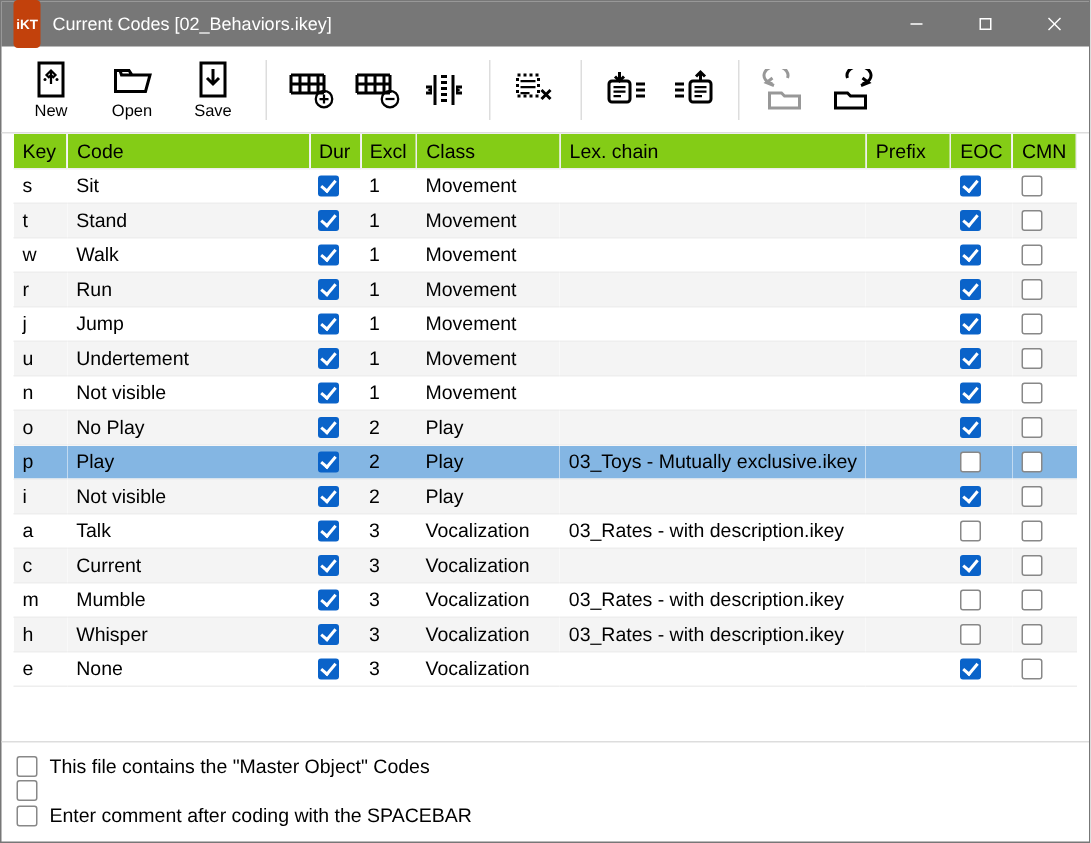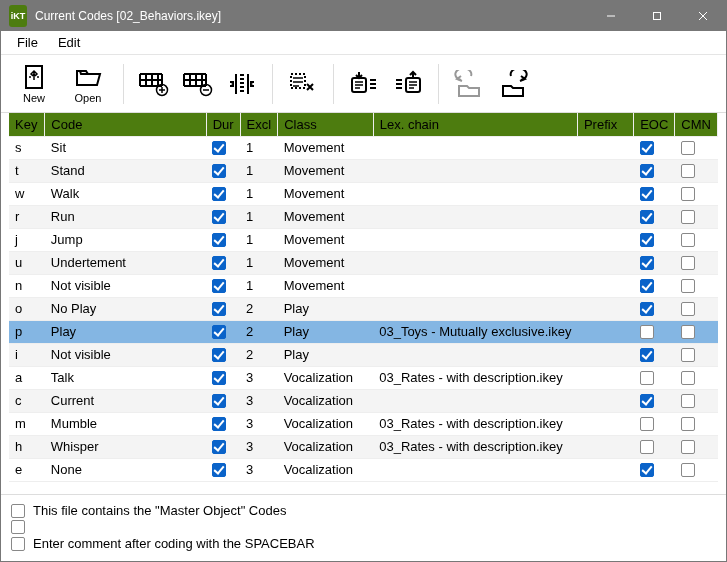--- a/index.html
+++ b/index.html
@@ -1,36 +1,36 @@
 <!DOCTYPE html>
 <html><head>
 <meta charset="utf-8">
 <style>
   * { box-sizing: border-box; margin: 0; padding: 0; }
   body { font-family: "Segoe UI", Arial, sans-serif; font-size: 13px; background: #fff; color: #000; }
   .window { width: 727px; height: 562px; border: 1px solid #777; background: #fff; display: flex; flex-direction: column; }
   .titlebar { height: 30px; background: #777; color: #fff; display: flex; align-items: center; padding: 0 0 0 8px; }
-  .titlebar .app-icon { width: 18px; height: 22px; background: #4d7c0f; border-radius: 3px; margin-right: 8px; display: flex; align-items: center; justify-content: center; font-size: 9px; font-weight: bold; color: #fff; }
+  .titlebar .app-icon { width: 18px; height: 32px; background: #c2410c; border-radius: 3px; margin-right: 8px; display: flex; align-items: center; justify-content: center; font-size: 9px; font-weight: bold; color: #fff; }
   .titlebar .title { flex: 1; font-size: 12px; }
   .titlebar .winbtns { display: flex; }
   .titlebar .winbtn { width: 46px; height: 30px; display: flex; align-items: center; justify-content: center; color: #fff; }
   .menubar { height: 24px; display: flex; align-items: center; padding: 0 6px; border-bottom: 1px solid #e5e5e5; }
   .menubar .menu-item { padding: 2px 10px; cursor: default; }
   .toolbar { height: 58px; display: flex; align-items: center; padding: 4px 8px; border-bottom: 1px solid #ddd; gap: 4px; }
   .toolbar .group { display: flex; gap: 4px; align-items: center; }
   .toolbar .sep { width: 1px; height: 40px; background: #ddd; margin: 0 6px; }
   .tbtn { display: flex; flex-direction: column; align-items: center; justify-content: center; width: 50px; height: 50px; cursor: default; }
   .tbtn .tlabel { font-size: 11px; margin-top: 1px; }
   .tbtn-iconic { width: 40px; height: 40px; display: flex; align-items: center; justify-content: center; cursor: default; }
   .tbtn-iconic.disabled, .tbtn-iconic.disabled:hover { opacity: 0.4; background: transparent; cursor: default; }
   svg { display: block; }
   .content { flex: 1; overflow: auto; padding: 0 8px; }
   .table { width: 100%; border-collapse: collapse; }
   .table th, .table td { text-align: left; font-weight: normal; padding: 3px 6px; border-bottom: 1px solid #eee; height: 23px; white-space: nowrap; overflow: hidden; }
-  .table th { border-right: 1px solid #eee; background: #4d7c0f; }
+  .table th { border-right: 1px solid #eee; background: #84cc16; }
   .table tbody tr:nth-child(even) td { background: #f4f4f4; }
   .table tbody tr.sel td { background: #84b6e3 !important; }
   .col-key { width: 36px; }
   .col-code { width: 174px; }
   .col-dur { width: 32px; text-align: center; }
   .col-excl { width: 34px; }
   .col-class { width: 98px; }
   .col-lex { width: 185px; }
   .col-prefix { width: 58px; }
   .col-eoc { width: 36px; text-align: center; }
@@ -62,41 +62,44 @@
       </div>
       <div class="winbtn close">
         <svg width="10" height="10" viewBox="0 0 10 10">
             <line x1="1" y1="1" x2="9" y2="9" stroke="#fff" stroke-width="1"></line>
             <line x1="9" y1="1" x2="1" y2="9" stroke="#fff" stroke-width="1"></line>
           </svg>
       </div>
     </div>
   </div>
 
-  <div class="menubar">
-    <div class="menu-item">File</div>
-    <div class="menu-item">Edit</div>
-  </div>
 
   <div class="toolbar">
     <div class="group">
       <div class="tbtn">
         <svg width="28" height="28" viewBox="0 0 28 28">
             <rect x="6" y="3" width="16" height="22" fill="none" stroke="#000" stroke-width="2"></rect>
             <path d="M11 11 L14 8 L17 11 L15.5 12.5 L14 11 L12.5 12.5 Z M14 8 L14 17" stroke="#000" stroke-width="1.5" fill="none"></path>
             <circle cx="10" cy="14" r="1" fill="#000"></circle>
             <circle cx="18" cy="14" r="1" fill="#000"></circle>
           </svg>
         <span class="tlabel">New</span>
       </div>
       <div class="tbtn">
         <svg width="28" height="28" viewBox="0 0 28 28">
             <path d="M3 8 L3 22 L23 22 L26 11 L7 11 L6 8 Z M3 8 L12 8 L14 11" fill="none" stroke="#000" stroke-width="2"></path>
           </svg>
         <span class="tlabel">Open</span>
+      </div>
+      <div class="tbtn">
+        <svg width="28" height="28" viewBox="0 0 28 28">
+            <rect x="6" y="3" width="16" height="22" fill="none" stroke="#000" stroke-width="2"></rect>
+            <path d="M14 7 L14 17 M10 13 L14 17 L18 13" fill="none" stroke="#000" stroke-width="2"></path>
+          </svg>
+        <span class="tlabel">Save</span>
       </div>
     </div>
     <div class="sep"></div>
     <div class="group">
       <div class="tbtn-iconic">
         <svg width="32" height="28" viewBox="0 0 32 28">
             <path d="M2 4 h22 M2 10 h22 M2 16 h22 M2 4 v12 M8 4 v12 M14 4 v12 M20 4 v12 M24 4 v12" stroke="#000" stroke-width="2"></path>
             <circle cx="24" cy="20" r="5.5" fill="none" stroke="#000" stroke-width="1.5"></circle>
             <path d="M24 17 v6 M21 20 h6" stroke="#000" stroke-width="1.5"></path>
           </svg>

